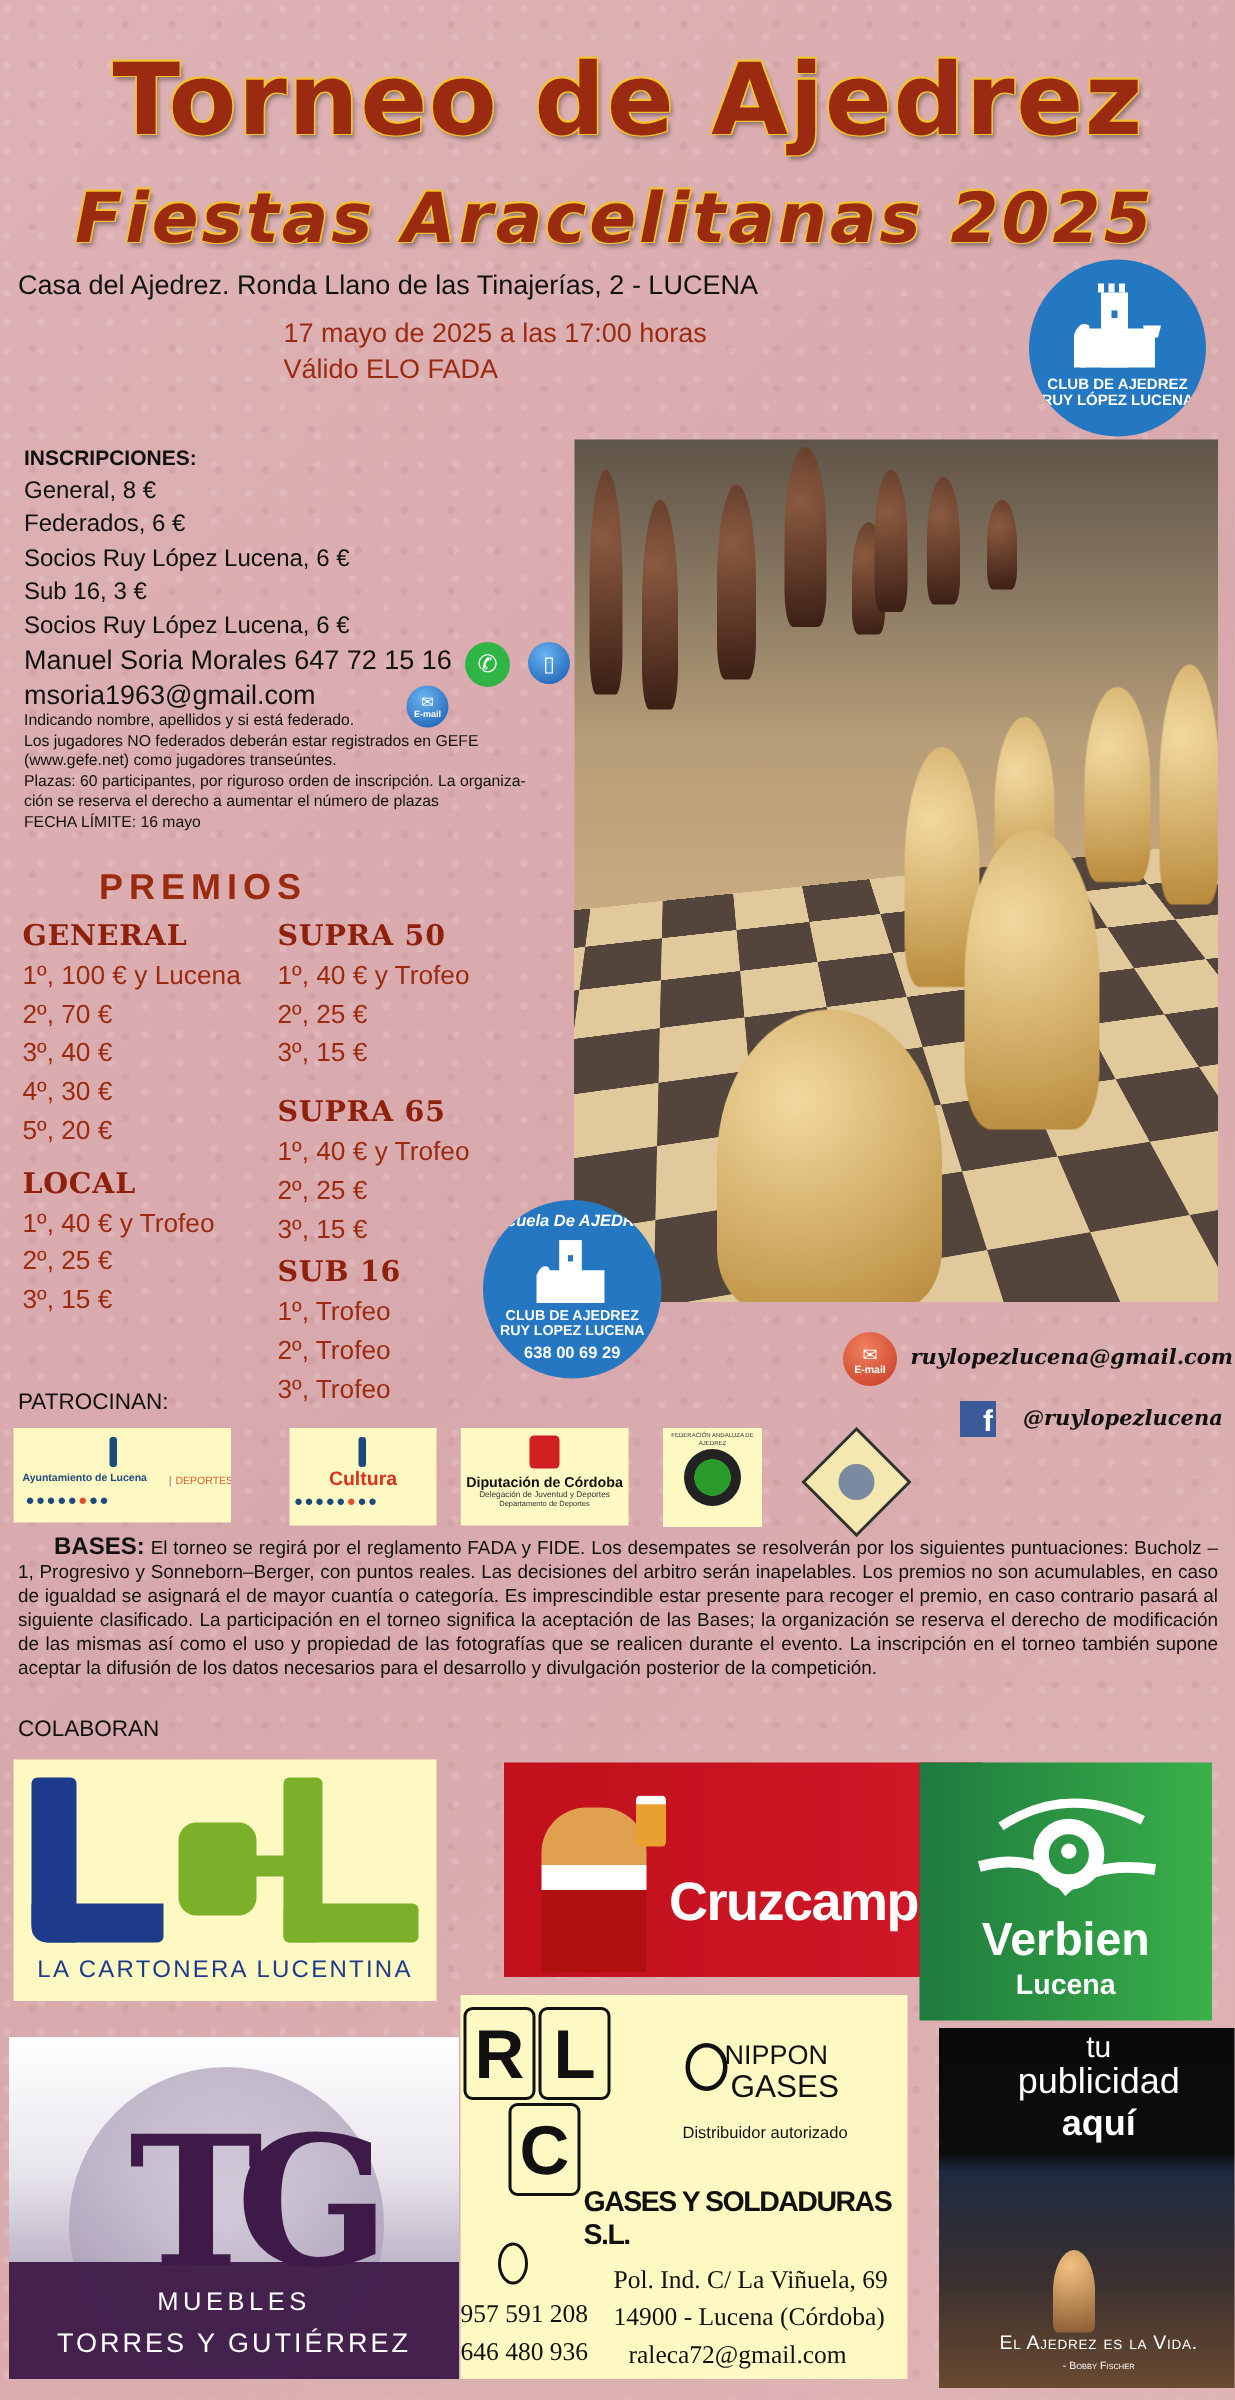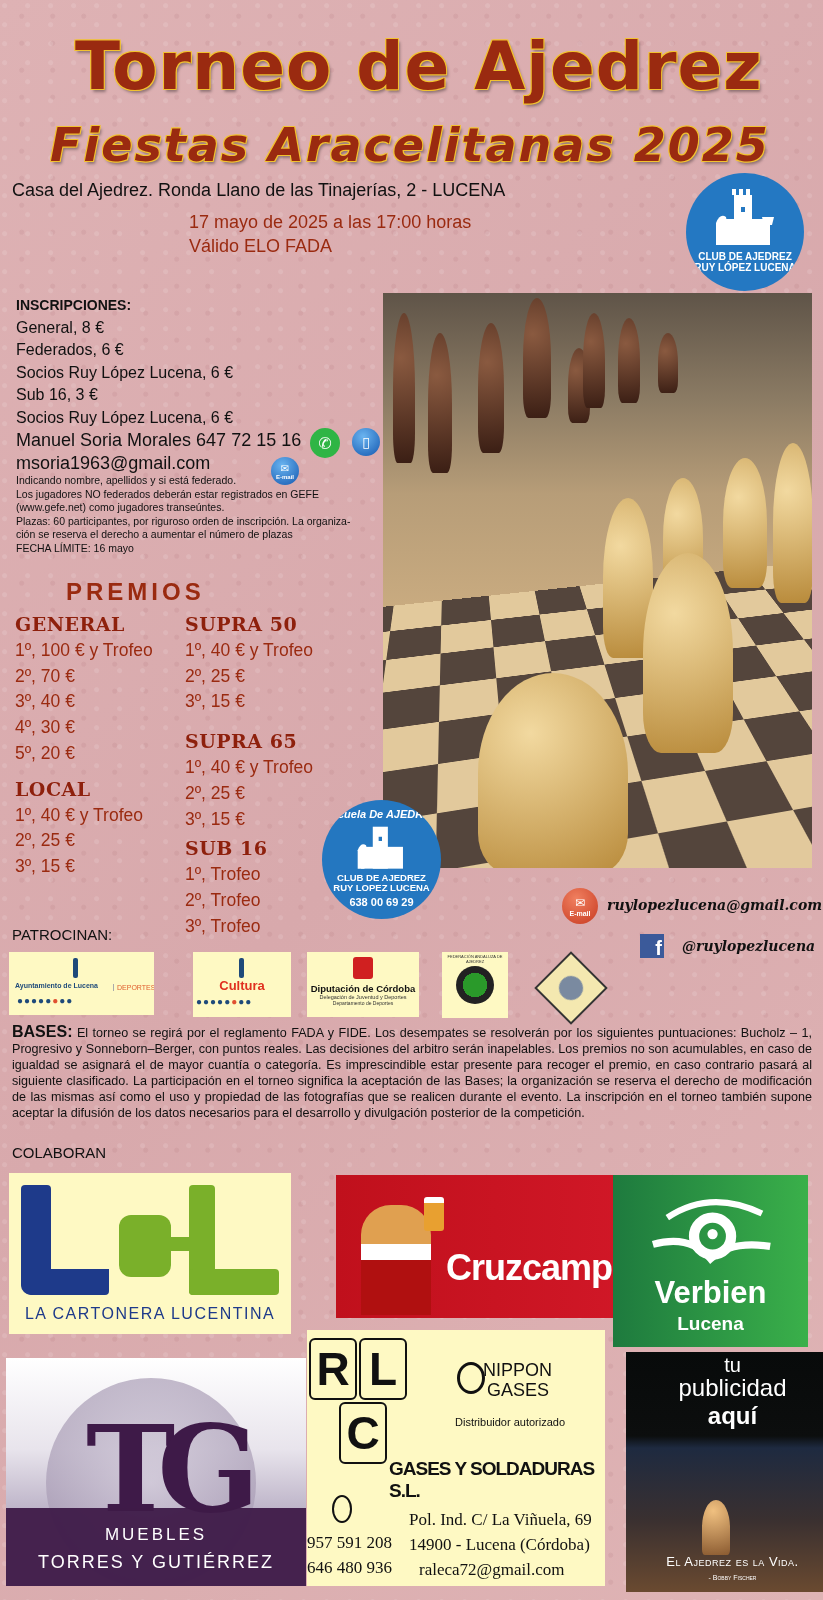--- a/index.html
+++ b/index.html
@@ -43,21 +43,21 @@
   .pcol .cat{font-family:"DejaVu Serif",serif;font-weight:900;font-size:19px;color:#8e200c;letter-spacing:0.5px;}
   .escuela{left:322px;top:800px;width:119px;height:119px;border-radius:50%;background:#2477c0;color:#fff;text-align:center;overflow:hidden;}
   .escuela .arc{position:absolute;top:8px;left:0;right:0;font-size:11px;font-weight:bold;font-style:italic;}
   .escuela .tower{position:absolute;left:30px;top:20px;width:60px;height:52px;}
   .escuela .txt{position:absolute;left:0;right:0;top:73px;font-size:9.5px;font-weight:bold;line-height:10px;}
   .escuela .ph{position:absolute;left:0;right:0;top:96px;font-size:11px;font-weight:bold;}
   .patro-label{left:12px;top:926px;font-size:15px;}
   .logo-box{background:#fef9c3;position:absolute;overflow:hidden;}
   .social{font-family:"DejaVu Serif",serif;font-style:italic;font-weight:bold;font-size:14px;color:#111;}
   .bases{left:12px;top:1024px;width:800px;font-size:12.6px;line-height:16px;text-align:justify;}
-  .bases .lbl{font-size:16px;font-weight:bold;}
+  .bases .lbl{font-size:16px;font-weight:bold;margin-left:24px;}
   .colab-label{left:12px;top:1144px;font-size:15px;}
   .circ-icon{position:absolute;border-radius:50%;display:flex;align-items:center;justify-content:center;color:#fff;font-weight:bold;}
 </style>
 </head>
 <body>
 
 <div class="abs title1">Torneo de Ajedrez</div>
 <div class="abs title2">Fiestas Aracelitanas 2025</div>
 <div class="abs address">Casa del Ajedrez. Ronda Llano de las Tinajerías, 2 - LUCENA</div>
 <div class="abs details">
@@ -124,21 +124,21 @@
   <div class="piece light" style="left:340px;top:165px;width:44px;height:130px;"></div>
   <div class="piece light" style="left:220px;top:205px;width:50px;height:160px;"></div>
   <div class="piece light" style="left:260px;top:260px;width:90px;height:200px;"></div>
   <div class="piece light" style="left:95px;top:380px;width:150px;height:200px;"></div>
   <div class="piece light" style="left:390px;top:150px;width:40px;height:160px;"></div>
 </div>
 
 <div class="abs premios-title">PREMIOS</div>
 <div class="abs pcol" style="left:15px;top:612px;">
   <div class="cat">GENERAL</div>
-  <div>1º, 100 € y Trofeo</div>
+  <div>1º, 100 € y Lucena</div>
   <div>2º, 70 €</div>
   <div>3º, 40 €</div>
   <div>4º, 30 €</div>
   <div>5º, 20 €</div>
   <div style="height:10px"></div>
   <div class="cat">LOCAL</div>
   <div>1º, 40 € y Trofeo</div>
   <div>2º, 25 €</div>
   <div>3º, 15 €</div>
 </div>
@@ -248,21 +248,21 @@
   <div style="position:absolute;left:0;right:0;top:167px;text-align:center;color:#fff;font-size:17px;letter-spacing:3px;">MUEBLES</div>
   <div style="position:absolute;left:0;right:0;top:194px;text-align:center;color:#fff;font-size:18px;letter-spacing:2px;">TORRES Y GUTIÉRREZ</div>
 </div>
 
 <div class="logo-box" style="left:307px;top:1330px;width:298px;height:256px;">
   <div style="position:absolute;left:2px;top:8px;width:44px;height:58px;border:2px solid #111;border-radius:6px;font-size:46px;font-weight:bold;text-align:center;line-height:58px;">R</div>
   <div style="position:absolute;left:52px;top:8px;width:44px;height:58px;border:2px solid #111;border-radius:6px;font-size:46px;font-weight:bold;text-align:center;line-height:58px;">L</div>
   <div style="position:absolute;left:32px;top:72px;width:44px;height:58px;border:2px solid #111;border-radius:6px;font-size:46px;font-weight:bold;text-align:center;line-height:58px;">C</div>
   <div style="position:absolute;left:150px;top:32px;width:22px;height:26px;border:3px solid #111;border-radius:50%;"></div>
   <div style="position:absolute;left:176px;top:30px;font-size:18px;font-family:'Liberation Sans Narrow','Liberation Sans',sans-serif;">NIPPON</div>
-  <div style="position:absolute;left:180px;top:50px;font-size:18px;font-family:'Liberation Sans Narrow','Liberation Sans',sans-serif;">GASES</div>
+  <div style="position:absolute;left:180px;top:50px;font-size:21px;font-family:'Liberation Sans Narrow','Liberation Sans',sans-serif;">GASES</div>
   <div style="position:absolute;left:148px;top:86px;font-size:11px;">Distribuidor autorizado</div>
   <div style="position:absolute;left:82px;top:128px;font-size:19px;font-weight:bold;letter-spacing:-1px;font-family:'Liberation Sans Narrow','Liberation Sans',sans-serif;">GASES Y SOLDADURAS S.L.</div>
   <div style="position:absolute;left:25px;top:165px;width:16px;height:24px;border:2px solid #111;border-radius:50%;"></div>
   <div style="position:absolute;left:0;top:203px;font-size:17px;font-family:'Liberation Serif',serif;">957 591 208</div>
   <div style="position:absolute;left:0;top:228px;font-size:17px;font-family:'Liberation Serif',serif;">646 480 936</div>
   <div style="position:absolute;left:102px;top:180px;font-size:17px;font-family:'Liberation Serif',serif;">Pol. Ind. C/ La Viñuela, 69</div>
   <div style="position:absolute;left:102px;top:205px;font-size:17px;font-family:'Liberation Serif',serif;">14900 - Lucena (Córdoba)</div>
   <div style="position:absolute;left:112px;top:230px;font-size:17px;font-family:'Liberation Serif',serif;">raleca72@gmail.com</div>
 </div>
 

